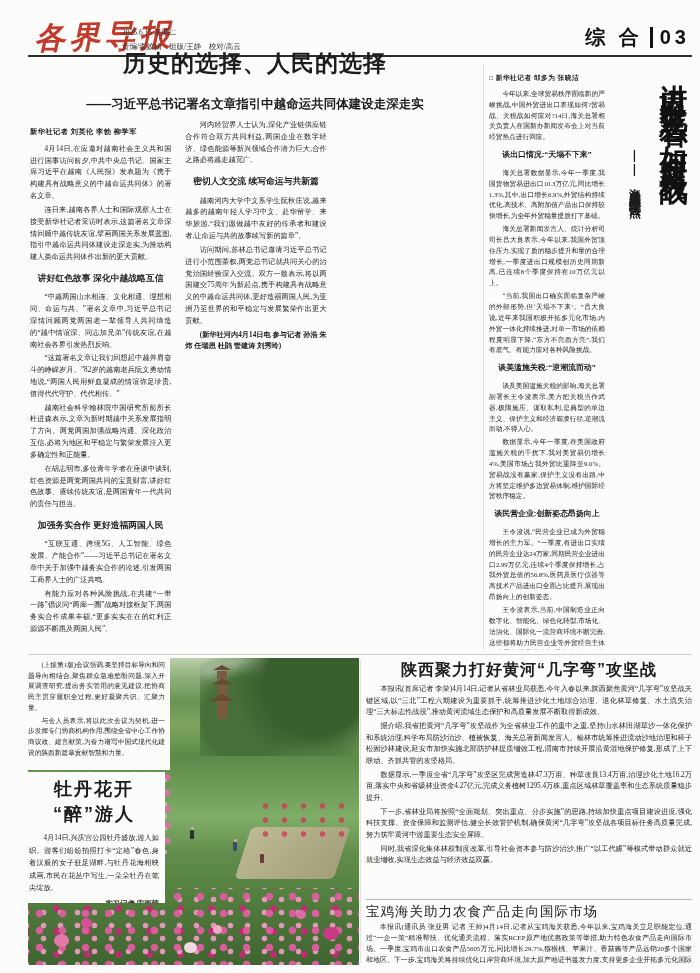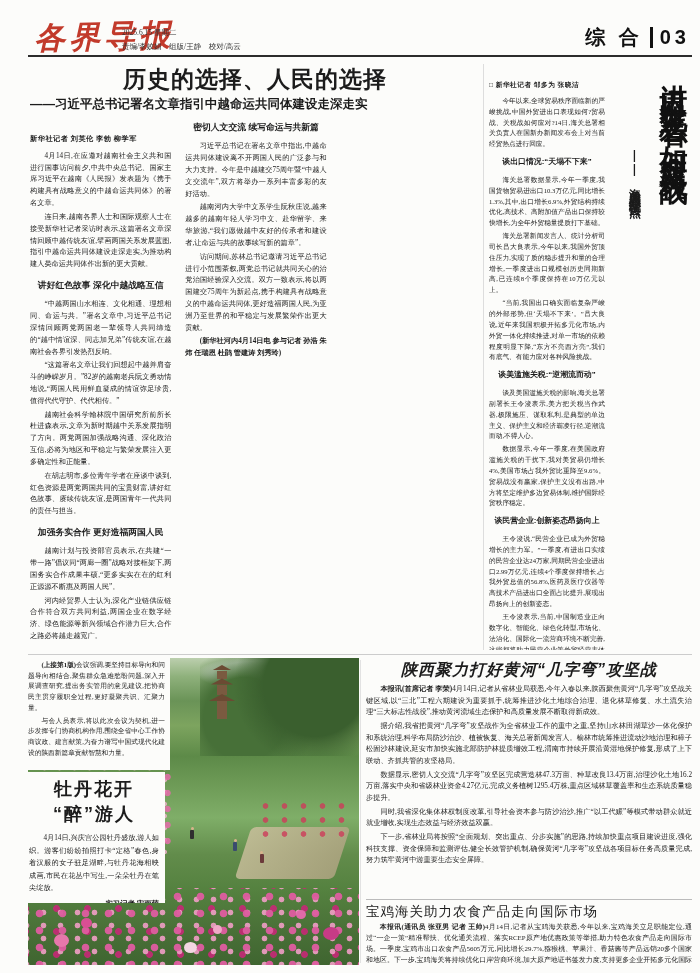--- a/index.html
+++ b/index.html
@@ -10,29 +10,29 @@
   
   .masthead{position:absolute;left:34px;top:16px;font-size:31px;font-weight:bold;font-style:italic;
             color:#c23a2b;letter-spacing:4px;transform:rotate(-1.5deg);}
   .hdr-meta{position:absolute;left:122px;top:26px;font-size:7.5px;color:#333;line-height:1.8;}
   .hdr-right{position:absolute;right:10px;top:24px;display:flex;align-items:center;gap:7px;
              font-weight:bold;font-size:20px;letter-spacing:4px;color:#111;}
   .pg-bar{width:3px;height:21px;background:#111;}
   .hdr-rule{position:absolute;left:28px;width:664px;top:55px;height:2px;background:#2c2c2c;}
 
   
-  .main-title{position:absolute;left:40px;top:64px;width:430px;text-align:center;
+  .main-title{position:absolute;left:40px;top:48px;width:430px;text-align:center;
               font-size:23px;font-weight:bold;letter-spacing:1px;}
-  .main-subtitle{position:absolute;left:30px;top:96px;width:450px;text-align:left;
+  .main-subtitle{position:absolute;left:30px;top:96px;width:450px;text-align:center;
                  font-size:12.5px;font-weight:bold;}
   .main-cols{position:absolute;left:30px;top:120px;width:452px;height:532px;
              column-count:3;column-gap:14px;column-fill:auto;
              font-size:7.2px;line-height:1.64;text-align:justify;overflow:hidden;}
   .main-cols p,.customs-flow p,.cont-box p,.sx-body p,.bj-body p{margin:0 0 2px;text-indent:2em;}
-  .blk-byline{font-weight:bold;text-indent:0 !important;margin:14px 0 5px !important;letter-spacing:.5px;}
+  .blk-byline{font-weight:bold;text-indent:0 !important;margin:7px 0 5px !important;letter-spacing:.5px;}
   h4.blk-h{font-size:8.8px;text-align:center;margin:7px 4px;font-weight:bold;
            font-family:"Liberation Sans","DejaVu Sans",sans-serif;}
   .blk-end{font-weight:bold;}
 
   
   .customs-flow{position:absolute;left:489px;top:66px;width:116px;height:584px;
                 font-size:6.7px;line-height:1.62;text-align:justify;overflow:hidden;}
   .customs-flow h4.blk-h{font-size:7.9px;margin:6px 0;}
   .v-title{position:absolute;right:8px;top:62px;height:594px;writing-mode:vertical-rl;
            font-size:28px;font-weight:bold;letter-spacing:5px;color:#111;}
@@ -85,28 +85,28 @@
   .cont-box{position:absolute;left:28px;top:658px;width:142px;height:112px;background:#fcfcfa;z-index:2;
             font-size:6.7px;line-height:1.6;text-align:justify;box-sizing:border-box;padding:2px 5px 0 0;overflow:hidden;}
   .peony-box{position:absolute;left:28px;top:772px;width:137px;height:131px;background:#fcfcfa;z-index:2;
              box-sizing:border-box;padding:5px 6px 0 1px;overflow:hidden;}
   .peony-title{font-size:18px;font-weight:bold;text-align:center;line-height:1.4;letter-spacing:2px;}
   .peony-body{font-size:7.2px;line-height:1.72;text-align:justify;margin-top:5px;text-indent:2em;}
   .peony-credit{font-size:7.4px;font-weight:bold;text-align:right;margin-top:3px;line-height:1.8;}
 
   
   .sx-title{position:absolute;left:366px;top:660px;width:326px;text-align:center;
-            font-size:16px;font-weight:bold;letter-spacing:1px;font-style:italic;}
+            font-size:16px;font-weight:bold;letter-spacing:1px;}
   .sx-body{position:absolute;left:366px;top:684px;width:326px;height:212px;
            font-size:7.2px;line-height:1.62;text-align:justify;overflow:hidden;}
   .bj-title{position:absolute;left:366px;top:903px;width:326px;text-align:left;
             font-size:13.5px;font-weight:normal;letter-spacing:1px;}
   .bj-body{position:absolute;left:366px;top:922px;width:326px;height:44px;
            font-size:6.9px;line-height:1.58;text-align:justify;overflow:hidden;}
-  .lead-b{font-weight:bold;}
+  .lead-b{font-weight:normal;}
 </style>
 </head>
 <body>
 
 <div class="sheet">
 
   <div class="masthead">各界导报</div>
   <div class="hdr-meta">
     <div>2025.6.15 星期二</div>
     <div>责编/李姣娟　组版/王静　校对/高云</div>
@@ -123,24 +123,24 @@
   <div class="main-cols">
       <p class="blk-byline">新华社记者 刘英伦 李勃 柳学军</p>
       <p class="blk-p">4月14日,在应邀对越南社会主义共和国进行国事访问前夕,中共中央总书记、国家主席习近平在越南《人民报》发表题为《携手构建具有战略意义的中越命运共同体》的署名文章。</p>
       <p class="blk-p">连日来,越南各界人士和国际观察人士在接受新华社记者采访时表示,这篇署名文章深情回顾中越传统友谊,擘画两国关系发展蓝图,指引中越命运共同体建设走深走实,为推动构建人类命运共同体作出新的更大贡献。</p>
       <h4 class="blk-h">讲好红色故事 深化中越战略互信</h4>
       <p class="blk-p">“中越两国山水相连、文化相通、理想相同、命运与共。”署名文章中,习近平总书记深情回顾两党两国老一辈领导人共同缔造的“越中情谊深、同志加兄弟”传统友谊,在越南社会各界引发热烈反响。</p>
       <p class="blk-p">“这篇署名文章让我们回想起中越并肩奋斗的峥嵘岁月。”82岁的越南老兵阮文勇动情地说,“两国人民用鲜血凝成的情谊弥足珍贵,值得代代守护、代代相传。”</p>
       <p class="blk-p">越南社会科学翰林院中国研究所前所长杜进森表示,文章为新时期越中关系发展指明了方向。两党两国加强战略沟通、深化政治互信,必将为地区和平稳定与繁荣发展注入更多确定性和正能量。</p>
       <p class="blk-p">在胡志明市,多位青年学者在座谈中谈到,红色资源是两党两国共同的宝贵财富,讲好红色故事、赓续传统友谊,是两国青年一代共同的责任与担当。</p>
       <h4 class="blk-h">加强务实合作 更好造福两国人民</h4>
-      <p class="blk-p">越南计划与投资部官员表示,在共建“一带一路”倡议同“两廊一圈”战略对接框架下,两国务实合作成果丰硕,“更多实实在在的红利正源源不断惠及两国人民”。</p>
+      <p class="blk-p">“互联互通、跨境5G、人工智能、绿色发展、产能合作”——习近平总书记在署名文章中关于加强中越务实合作的论述,引发两国工商界人士的广泛共鸣。</p>
+      <p class="blk-p">有能力应对各种风险挑战,在共建“一带一路”倡议同“两廊一圈”战略对接框架下,两国务实合作成果丰硕,“更多实实在在的红利正源源不断惠及两国人民”。</p>
       <p class="blk-p">河内经贸界人士认为,深化产业链供应链合作符合双方共同利益,两国企业在数字经济、绿色能源等新兴领域合作潜力巨大,合作之路必将越走越宽广。</p>
       <h4 class="blk-h">密切人文交流 续写命运与共新篇</h4>
-      <p class="blk-p">习近平总书记在署名文章中指出,中越命运共同体建设离不开两国人民的广泛参与和大力支持。今年是中越建交75周年暨“中越人文交流年”,双方将举办一系列丰富多彩的友好活动。</p>
       <p class="blk-p">越南河内大学中文系学生阮秋庄说,越来越多的越南年轻人学习中文、赴华留学、来华旅游,“我们愿做越中友好的传承者和建设者,让命运与共的故事续写新的篇章”。</p>
       <p class="blk-p">访问期间,苏林总书记邀请习近平总书记进行小范围茶叙,两党总书记就共同关心的治党治国经验深入交流。双方一致表示,将以两国建交75周年为新起点,携手构建具有战略意义的中越命运共同体,更好造福两国人民,为亚洲乃至世界的和平稳定与发展繁荣作出更大贡献。</p>
       <p class="blk-end">(新华社河内4月14日电 参与记者 孙浩 朱炜 任瑞恩 杜鹃 管建涛 刘秀玲)</p>
     </div>
 
   <div class="rule-v1"></div>
   <div class="customs-flow">
       <p class="blk-byline">□ 新华社记者 邹多为 张晓洁</p>
       <p class="blk-p">今年以来,全球贸易秩序面临新的严峻挑战,中国外贸进出口表现如何?贸易战、关税战如何应对?14日,海关总署相关负责人在国新办新闻发布会上对当前经贸热点进行回应。</p>
       <h4 class="blk-h">谈出口情况:“天塌不下来”</h4>
@@ -202,23 +202,23 @@
     <div class="peony-credit">
       <div>实习记者 宋雨萌</div>
 
     </div>
   </div>
 
   <div class="sx-title sans">陕西聚力打好黄河“几字弯”攻坚战</div>
   <div class="sx-body">
       <p class="blk-p"><b class="lead-b">本报讯(首席记者 李荣)</b>4月14日,记者从省林业局获悉,今年入春以来,陕西聚焦黄河“几字弯”攻坚战关键区域,以“三北”工程六期建设为重要抓手,统筹推进沙化土地综合治理、退化林草修复、水土流失治理“三大标志性战役”,推动黄河流域生态保护和高质量发展不断取得新成效。</p>
       <p class="blk-p">据介绍,我省把黄河“几字弯”攻坚战作为全省林业工作的重中之重,坚持山水林田湖草沙一体化保护和系统治理,科学布局防沙治沙、植被恢复、海关总署新闻发言人。榆林市统筹推进流动沙地治理和樟子松固沙林建设,延安市加快实施北部防护林提质增效工程,渭南市持续开展沿黄湿地保护修复,形成了上下联动、齐抓共管的攻坚格局。</p>
-      <p class="blk-p">数据显示,密切人文交流“几字弯”攻坚区完成营造林47.3万亩、种草改良13.4万亩,治理沙化土地16.2万亩,落实中央和省级林业资金4.27亿元,完成义务植树1295.4万株,重点区域林草覆盖率和生态系统质量稳步提升。</p>
+      <p class="blk-p">数据显示,一季度全省“几字弯”攻坚区完成营造林47.3万亩、种草改良13.4万亩,治理沙化土地16.2万亩,落实中央和省级林业资金4.27亿元,完成义务植树1295.4万株,重点区域林草覆盖率和生态系统质量稳步提升。</p>
+      <p class="blk-p">下一步,省林业局将按照“全面规划、突出重点、分步实施”的思路,持续加快重点项目建设进度,强化科技支撑、资金保障和监测评估,健全长效管护机制,确保黄河“几字弯”攻坚战各项目标任务高质量完成,努力筑牢黄河中游重要生态安全屏障。</p>
       <p class="blk-p">同时,我省深化集体林权制度改革,引导社会资本参与防沙治沙,推广“以工代赈”等模式带动群众就近就业增收,实现生态效益与经济效益双赢。</p>
-      <p class="blk-p">下一步,省林业局将按照“全面规划、突出重点、分步实施”的思路,持续加快重点项目建设进度,强化科技支撑、资金保障和监测评估,健全长效管护机制,确保黄河“几字弯”攻坚战各项目标任务高质量完成,努力筑牢黄河中游重要生态安全屏障。</p>
     </div>
 
   <div class="bj-title sans">宝鸡海关助力农食产品走向国际市场</div>
   <div class="bj-body">
       <p class="blk-p"><b class="lead-b">本报讯(通讯员 张亚男 记者 王帅)</b>4月14日,记者从宝鸡海关获悉,今年以来,宝鸡海关立足职能定位,通过“一企一策”精准帮扶、优化通关流程、落实RCEP原产地优惠政策等举措,助力特色农食产品走向国际市场。一季度,宝鸡市出口农食产品5605万元,同比增长29.7%,猕猴桃、苹果汁、香菇酱等产品远销20多个国家和地区。下一步,宝鸡海关将持续优化口岸营商环境,加大原产地证书签发力度,支持更多企业开拓多元化国际市场。</p>
     </div>
 
 </div>
 
 </body></html>

